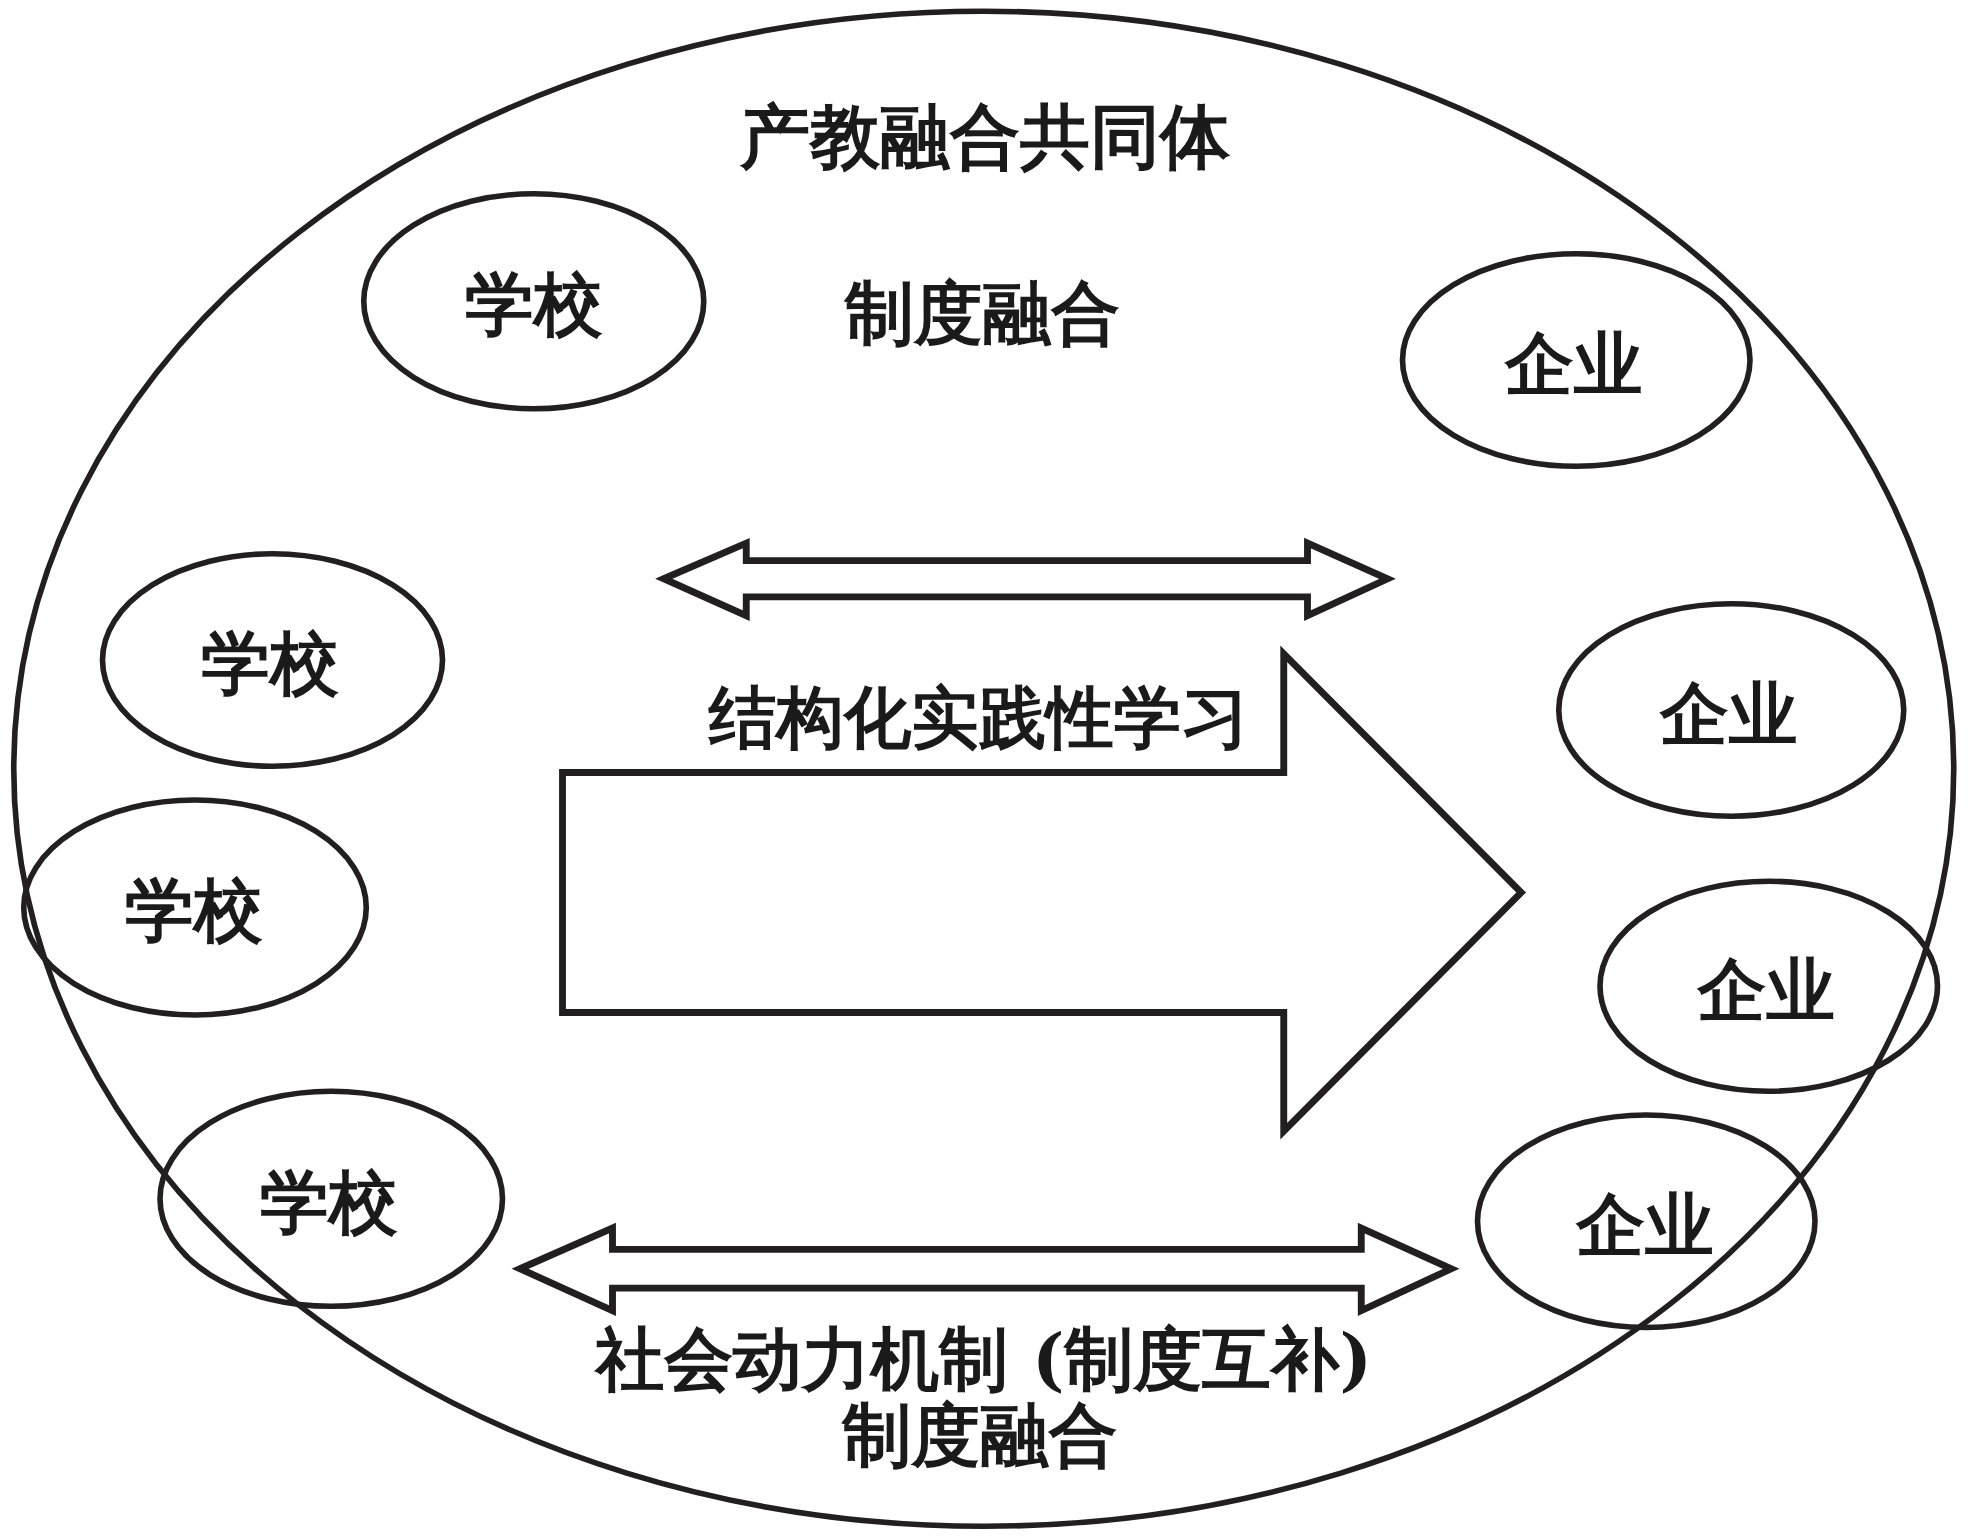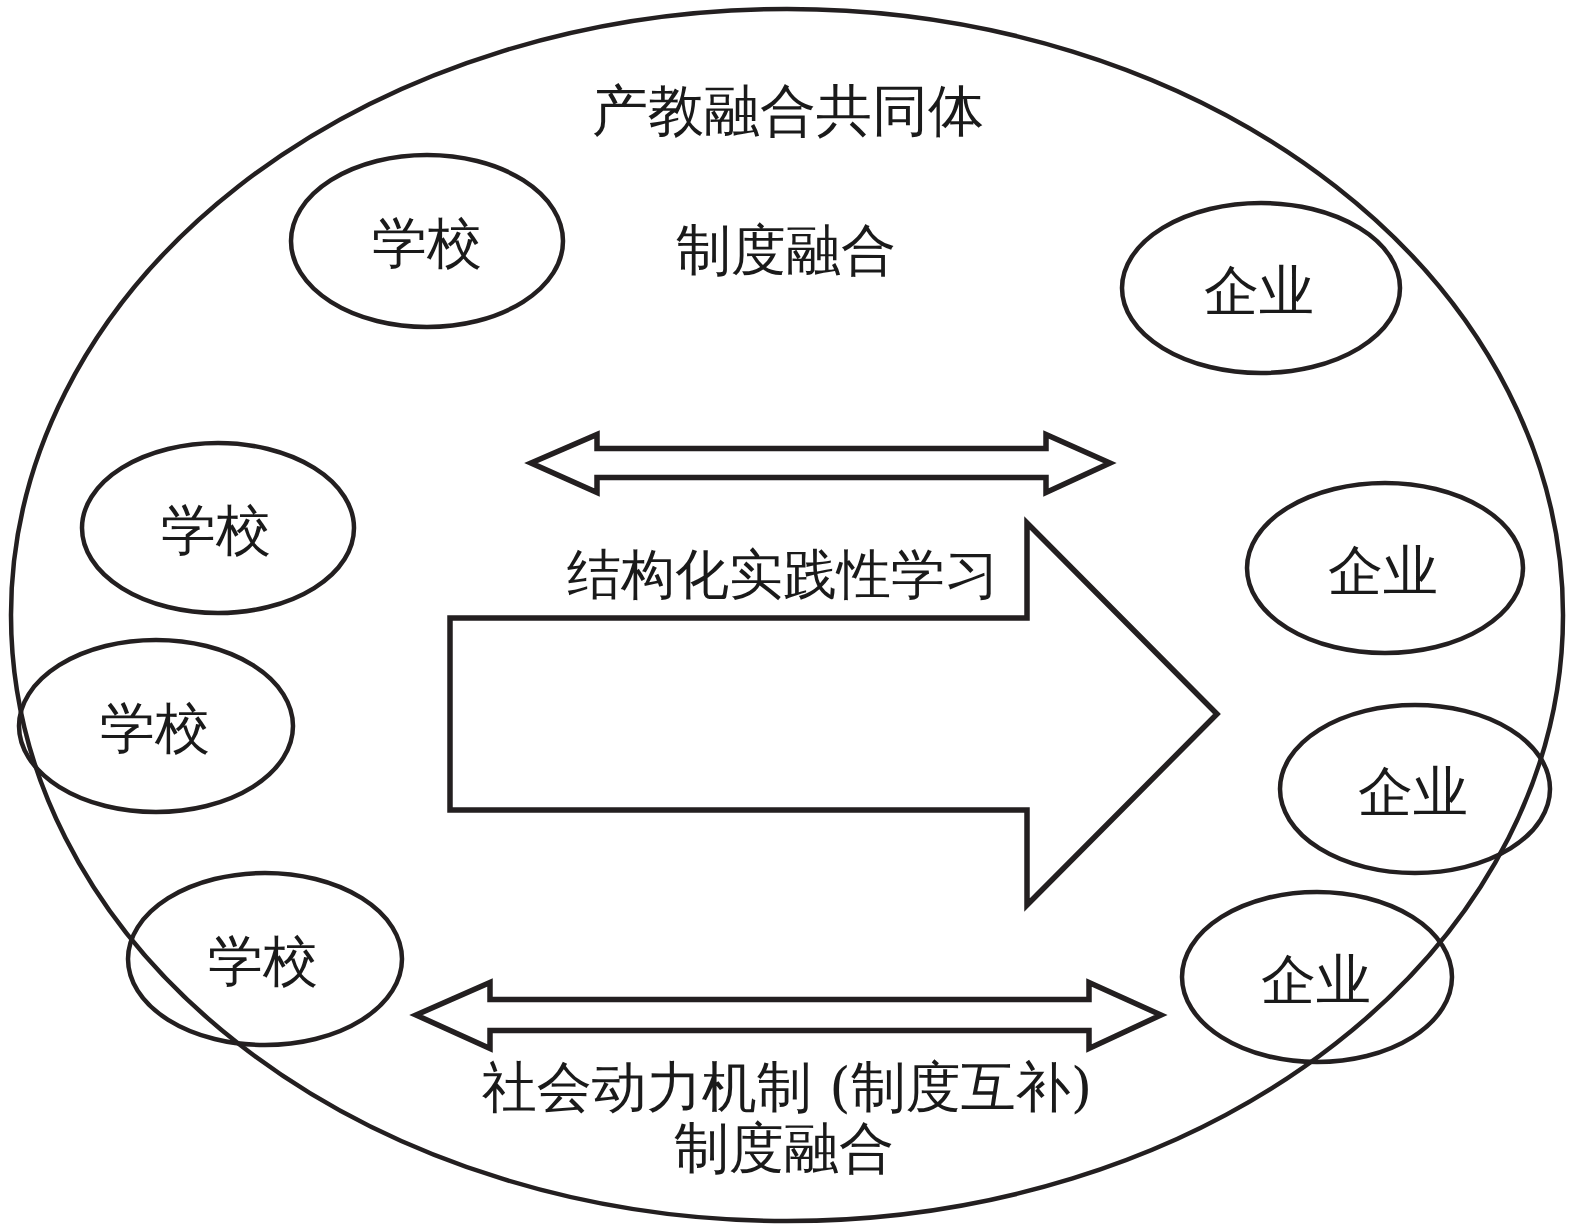--- a/index.html
+++ b/index.html
@@ -2,20 +2,21 @@
 <html><head>
 <meta charset="utf-8">
 <style>
   html,body{margin:0;padding:0;background:#ffffff;}
   .stage{
     position:relative;
     width:1575px;height:1230px;
     background:#ffffff;
     overflow:hidden;
     font-family:"DejaVu Serif","Liberation Serif",serif;
+    font-weight:bold;
   }
   svg{position:absolute;left:0;top:0;display:block;}
   .shape{fill:none;stroke:#231f20;stroke-width:4.5;}
   .arrow{fill:#ffffff;stroke:#231f20;stroke-width:5.5;stroke-linejoin:miter;}
   text{
     fill:#1a1a1a;
     text-anchor:middle;
     dominant-baseline:central;
     font-family:"DejaVu Serif","Liberation Serif",serif;
   }

